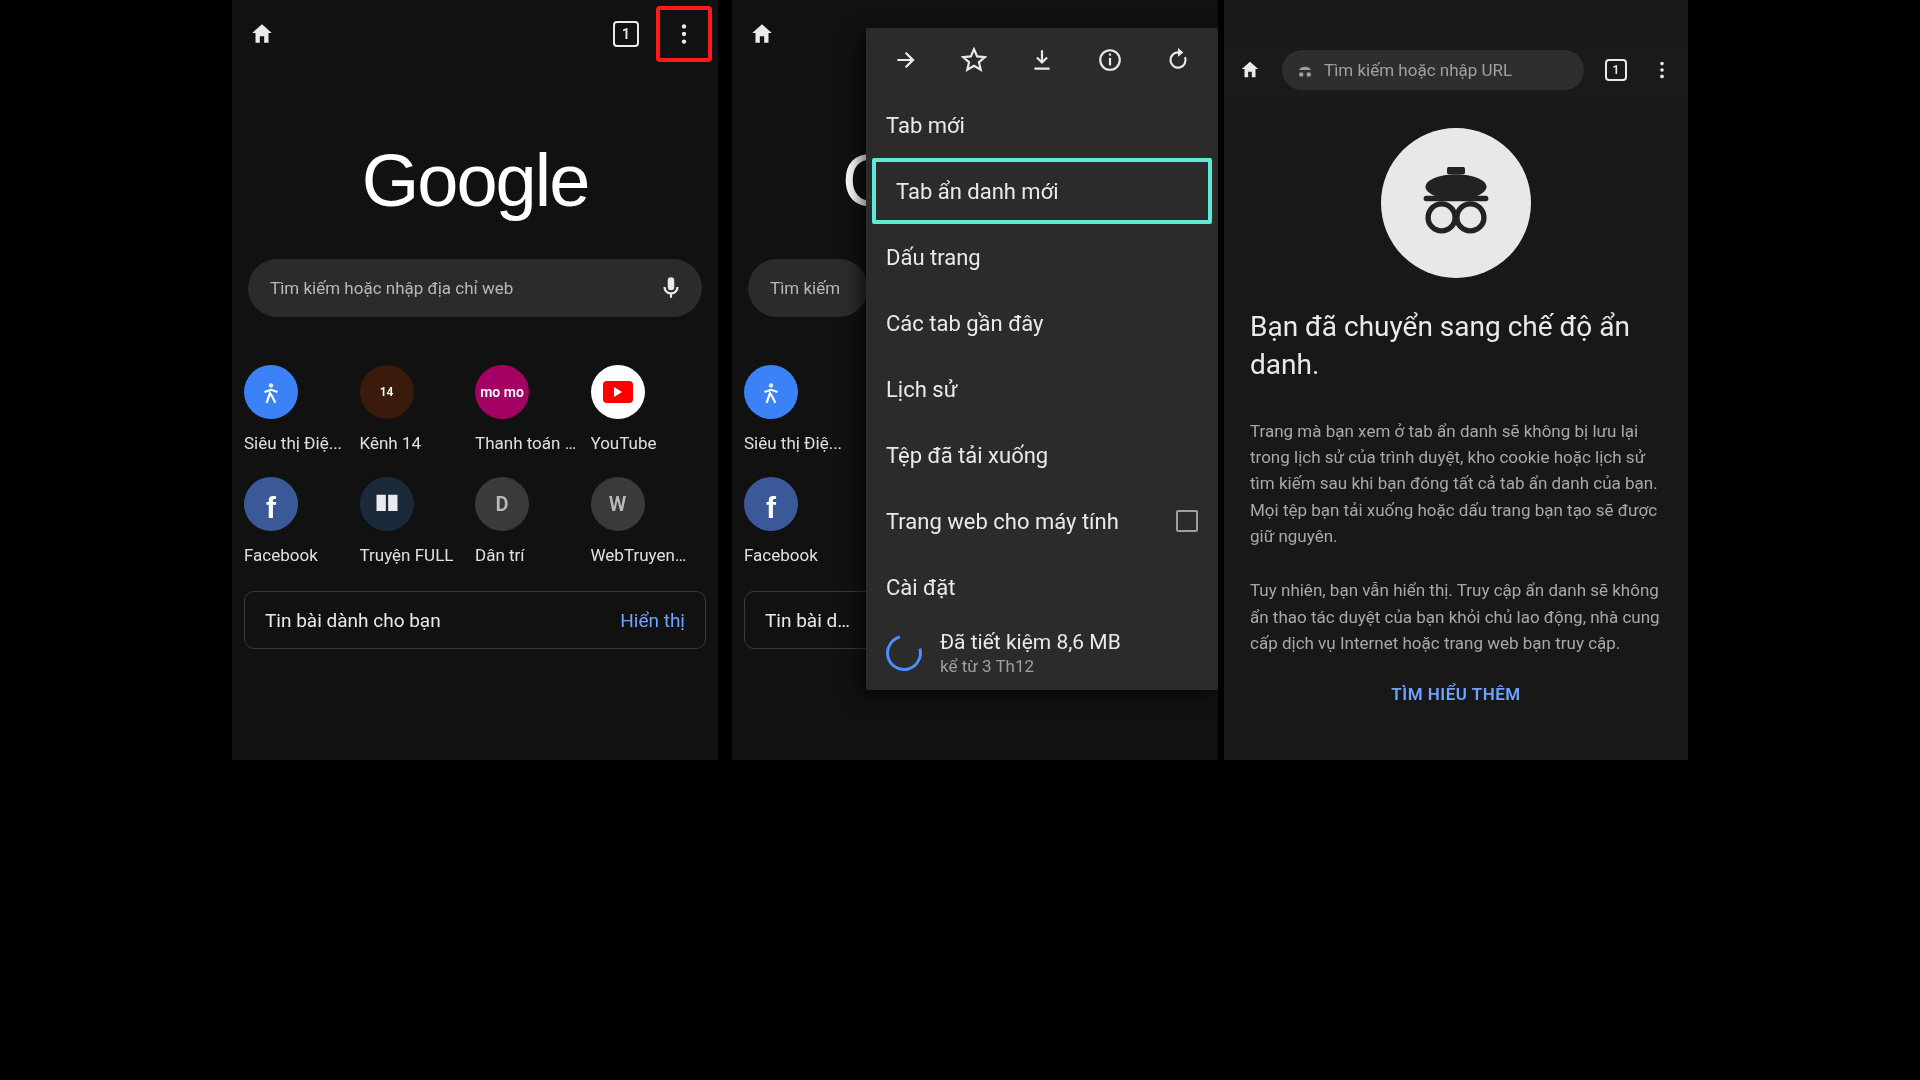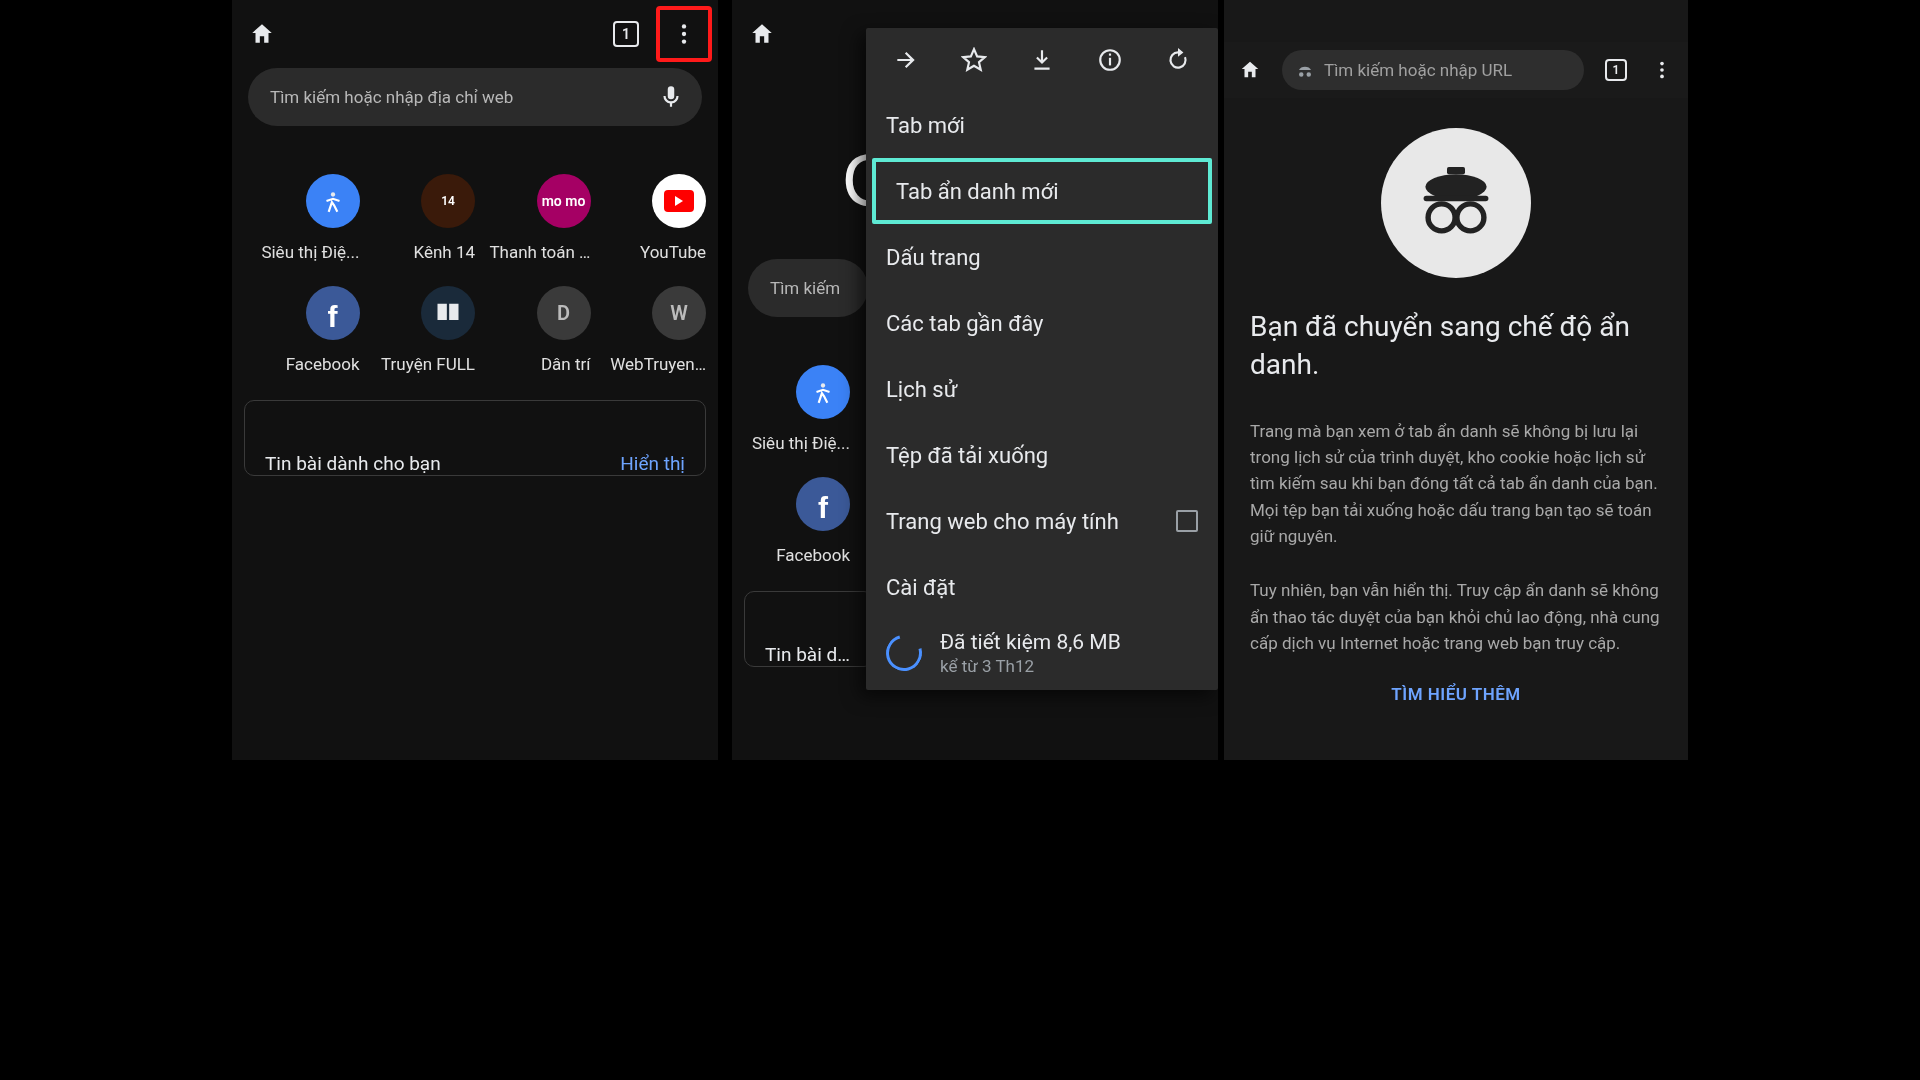--- a/index.html
+++ b/index.html
@@ -26,36 +26,36 @@
   .logo-row { display:flex; justify-content:center; padding: 70px 0 36px; }
   .google-logo { font-size: 74px; font-weight: 500; letter-spacing: -2px; color: #fff; font-family: 'Product Sans', Arial, sans-serif; }
 
   
   .searchbar { margin: 0 16px; height: 58px; background: #2b2b2b; border-radius: 30px; display:flex; align-items:center; padding: 0 18px 0 22px; }
   .searchbar .ph { flex:1; color: #b8b8b8; font-size: 17px; white-space: nowrap; overflow:hidden; text-overflow: ellipsis; }
   .searchbar svg { width: 26px; height: 26px; fill: #e8eaed; flex-shrink:0; }
 
   
   .shortcuts { display: grid; grid-template-columns: repeat(4, 1fr); gap: 24px 0; padding: 48px 12px 0; }
-  .sc { display:flex; flex-direction:column; align-items:flex-end; gap: 14px; }
+  .sc { display:flex; flex-direction:column; align-items:flex-start; gap: 14px; }
   .sc .chip { width: 54px; height: 54px; border-radius: 50%; display:flex; align-items:center; justify-content:center; font-weight:600; color:#fff; font-size:20px; }
   .sc .lbl { font-size: 17px; color: #e0e0e0; max-width: 108px; white-space: nowrap; overflow:hidden; text-overflow:ellipsis; text-align:center; }
 
   .chip.blue   { background:#3b82f6; }
   .chip.k14    { background:#3a1a0a; color:#fff; font-size:12px; line-height:1; }
   .chip.momo   { background:#a50064; font-size:14px; line-height:1; }
   .chip.yt     { background:#fff; }
   .chip.yt .ytbox { width:30px; height:22px; background:#ff0000; border-radius:4px; display:flex; align-items:center; justify-content:center; }
   .chip.yt .ytbox .tri { width:0; height:0; border-left:8px solid #fff; border-top:5px solid transparent; border-bottom:5px solid transparent; }
   .chip.fb     { background:#3b5998; font-family: Arial; font-size:30px; line-height:48px; padding-top:8px; }
   .chip.truyen { background:#1a2a3a; }
   .chip.gray   { background:#3a3a3a; color:#bbb; }
 
   
-  .for-you { margin: 26px 12px 0; height: 76px; border:1px solid #3a3a3a; border-radius:10px; display:flex; align-items:flex-end; padding:0 20px; }
+  .for-you { margin: 26px 12px 0; height: 58px; border:1px solid #3a3a3a; border-radius:10px; display:flex; align-items:center; padding:0 20px; }
   .for-you .txt { flex:1; color:#e8eaed; font-size:19px; white-space:nowrap; overflow:hidden; text-overflow:ellipsis; }
   .for-you .link { color:#6ea4ff; font-size:19px; }
 
   
   .menu { position:absolute; top:28px; right:0; width:352px; background:#2b2b2b; border-radius:2px; box-shadow: -6px 6px 18px rgba(0,0,0,.6); padding-bottom:10px; }
   .menu-row-icons { display:flex; justify-content:space-around; align-items:center; height:64px; padding: 0 6px; }
   .menu-row-icons .ico-btn svg { fill:#e8eaed; }
   .menu-item { height:66px; display:flex; align-items:center; padding:0 20px; font-size:22px; color:#e8eaed; }
   .menu-item.hl { margin: 0 6px; border:4px solid #5eead4; border-radius:2px; }
   .menu-item .spacer { flex:1; }
@@ -95,20 +95,23 @@
       </div>
       <div class="ico-btn highlight-red" style="width:56px;height:56px;">
         <svg viewBox="0 0 24 24">
             <circle cx="12" cy="5" r="2"></circle>
             <circle cx="12" cy="12" r="2"></circle>
             <circle cx="12" cy="19" r="2"></circle>
           </svg>
       </div>
     </div>
 
+    <div class="logo-row">
+      <div class="google-logo">Google</div>
+    </div>
 
     <div class="searchbar">
       <div class="ph">Tìm kiếm hoặc nhập địa chỉ web</div>
       <svg viewBox="0 0 24 24">
           <path d="M12 14a3 3 0 0 0 3-3V5a3 3 0 1 0-6 0v6a3 3 0 0 0 3 3zm5-3a5 5 0 0 1-10 0H5a7 7 0 0 0 6 6.92V21h2v-3.08A7 7 0 0 0 19 11z"></path>
         </svg>
     </div>
 
     <div class="shortcuts" id="sc1">
         <div class="sc">
@@ -296,19 +299,19 @@
         <svg viewBox="0 0 100 100">
           <ellipse cx="50" cy="32" rx="34" ry="14" fill="#222"></ellipse>
           <rect x="40" y="10" width="20" height="8" rx="2" fill="#222"></rect>
           <rect x="14" y="42" width="72" height="6" rx="3" fill="#222"></rect>
           <circle cx="34" cy="66" r="15" fill="none" stroke="#222" stroke-width="6"></circle>
           <circle cx="66" cy="66" r="15" fill="none" stroke="#222" stroke-width="6"></circle>
           <path d="M47 64c2-2 4-2 6 0" stroke="#222" stroke-width="5" fill="none"></path>
         </svg>
       </div>
       <div class="incog-h">Bạn đã chuyển sang chế độ ẩn danh.</div>
-      <div class="incog-p">Trang mà bạn xem ở tab ẩn danh sẽ không bị lưu lại trong lịch sử của trình duyệt, kho cookie hoặc lịch sử tìm kiếm sau khi bạn đóng tất cả tab ẩn danh của bạn. Mọi tệp bạn tải xuống hoặc dấu trang bạn tạo sẽ toán giữ nguyên.</div>
+      <div class="incog-p">Trang mà bạn xem ở tab ẩn danh sẽ không bị lưu lại trong lịch sử của trình duyệt, kho cookie hoặc lịch sử tìm kiếm sau khi bạn đóng tất cả tab ẩn danh của bạn. Mọi tệp bạn tải xuống hoặc dấu trang bạn tạo sẽ được giữ nguyên.</div>
       <div class="incog-p">Tuy nhiên, bạn vẫn hiển thị. Truy cập ẩn danh sẽ không ẩn thao tác duyệt của bạn khỏi chủ lao động, nhà cung cấp dịch vụ Internet hoặc trang web bạn truy cập.</div>
       <div class="incog-link">TÌM HIỂU THÊM</div>
     </div>
   </div>
 
 </div>
 
 </body></html>

